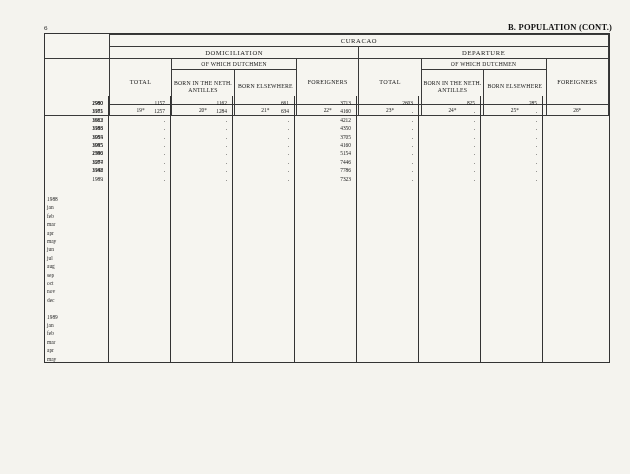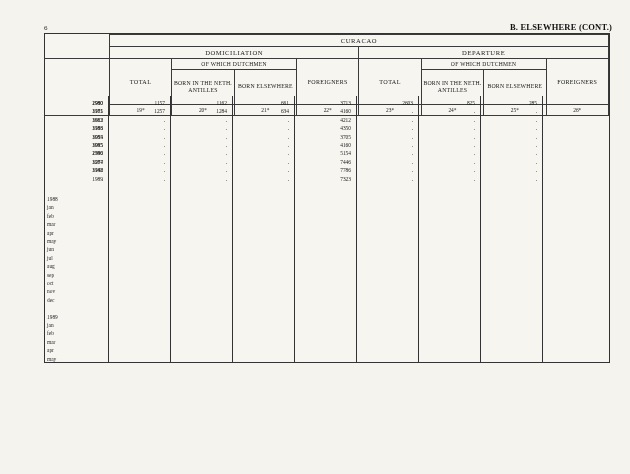--- a/index.html
+++ b/index.html
@@ -148,21 +148,21 @@
     letter-spacing: 0.6px;
   }
 </style>
 </head>
 <body>
 
 <div class="page">
   <div class="sheet"></div>
 
   <div class="page-number">6</div>
-  <div class="page-head-right">B. ELSEWHERE (CONT.)</div>
+  <div class="page-head-right">B. POPULATION (CONT.)</div>
 
   <div class="tbl-wrap">
     <table class="main">
       <colgroup>
         <col style="width:64px">
         <col style="width:62px">
         <col style="width:62px">
         <col style="width:62px">
         <col style="width:62px">
         <col style="width:62px">

